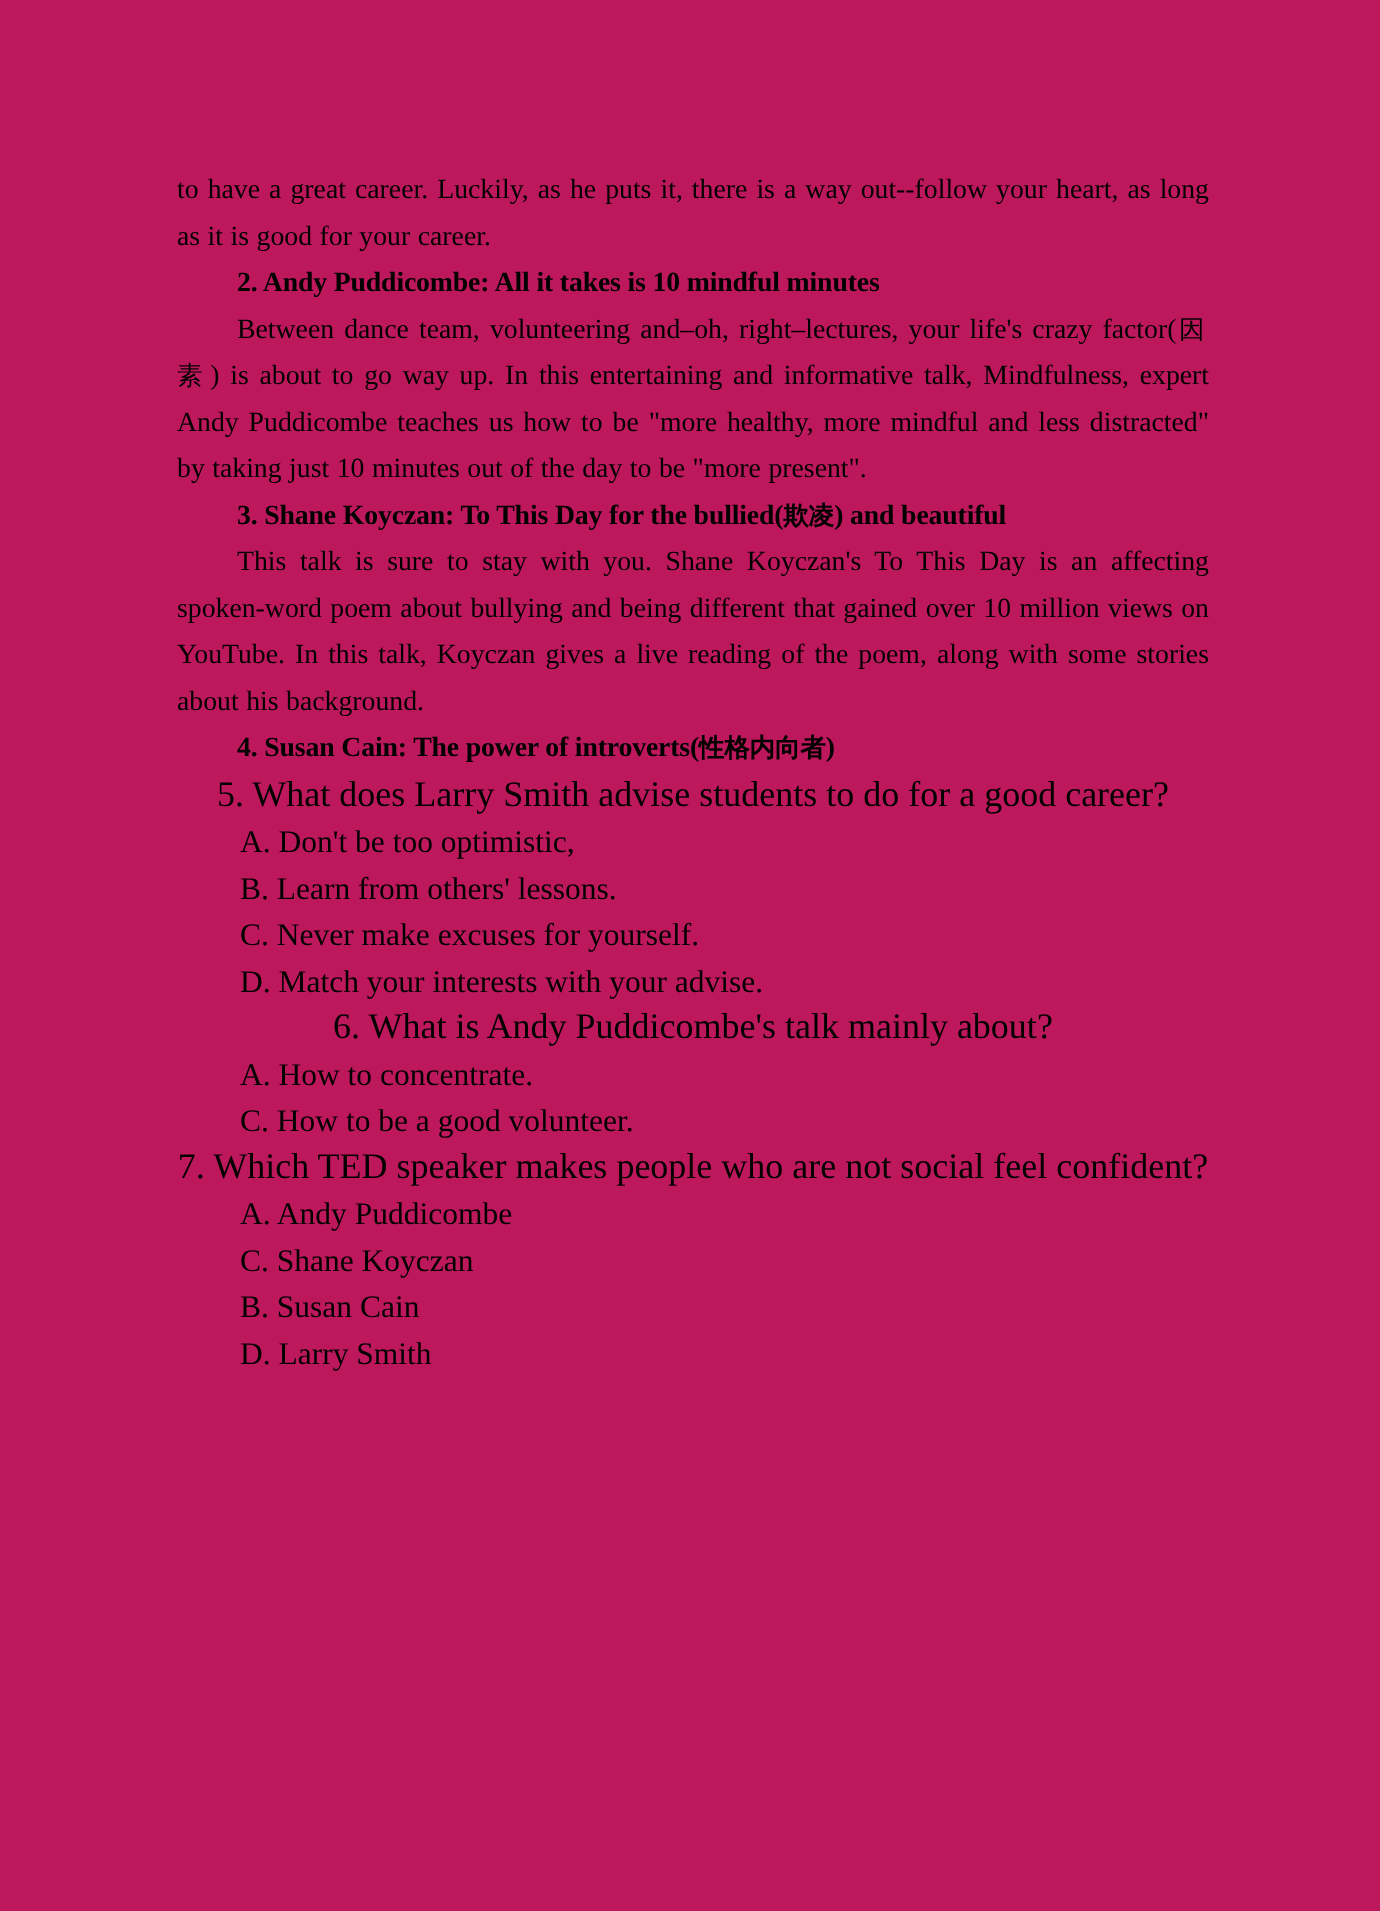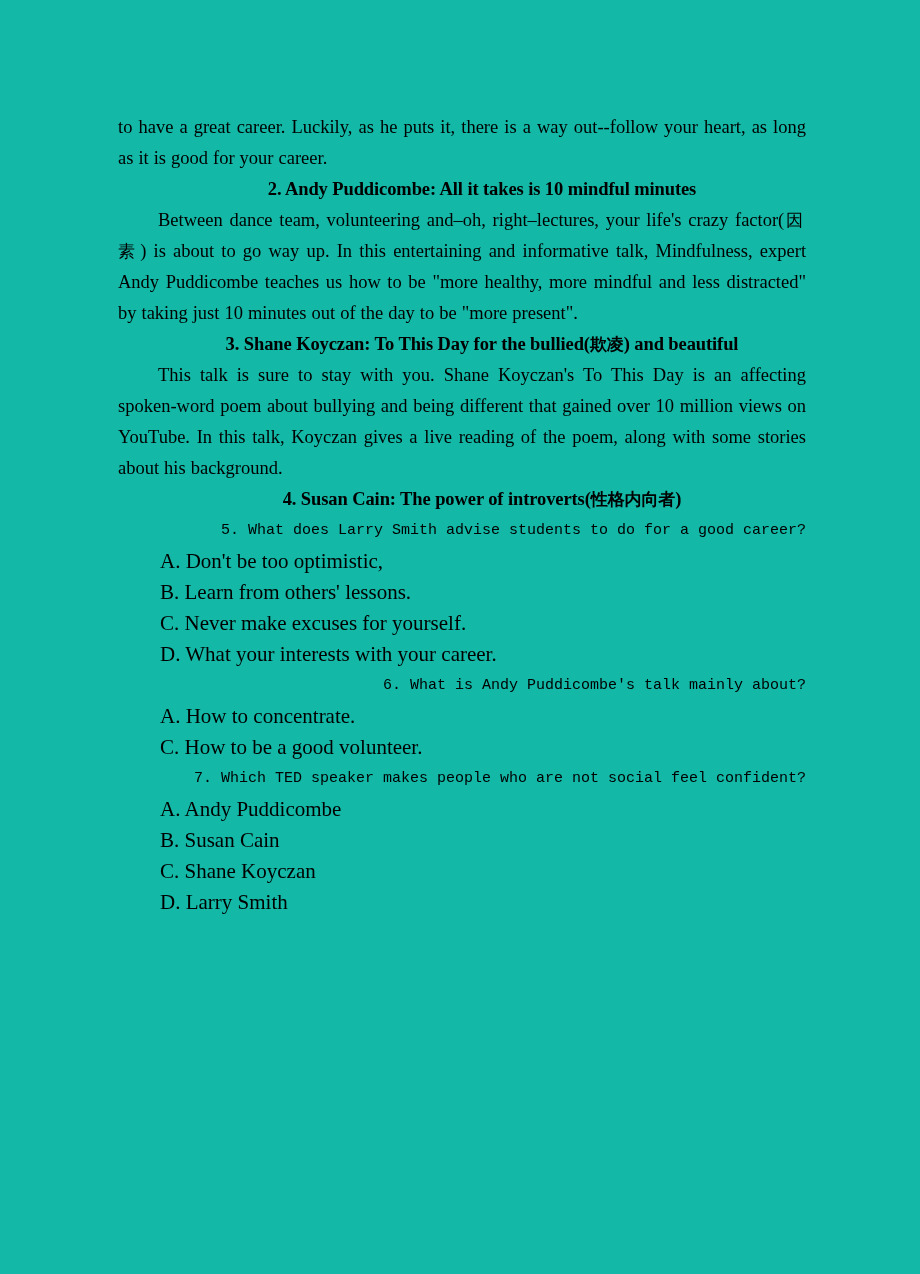--- a/index.html
+++ b/index.html
@@ -4,21 +4,21 @@
 <style>
   html, body {
     margin: 0;
     padding: 0;
     background: #ffffff;
   }
   .page {
     position: relative;
     width: 920px;
     height: 1274px;
-    background: #14b8a6;
+    background: #be185d;
     overflow: hidden;
     font-family: "Liberation Serif", "DejaVu Serif", serif;
     color: #000000;
   }
   .content {
     position: absolute;
     left: 118px;
     top: 112px;
     width: 688px;
   }
@@ -34,29 +34,28 @@
   p.body.indent {
     text-indent: 40px;
   }
   
   p.heading {
     margin: 0;
     font-size: 18.5px;
     line-height: 31px;
     font-weight: bold;
     text-indent: 40px;
-    text-align: center;
+    text-align: left;
     letter-spacing: -0.1px;
   }
   p.question {
     margin: 0;
-    font-size: 15px;
+    font-size: 24px;
     line-height: 31px;
-    text-align: right;
-    font-family: Liberation Mono, monospace;
+    text-align: center;
   }
   p.option {
     margin: 0;
     font-size: 21px;
     line-height: 31px;
     text-align: left;
     padding-left: 42px;
   }
   .italic {
   }
@@ -84,26 +83,26 @@
 
     <p class="body indent">This talk is sure to stay with you. Shane Koyczan's To This Day is an affecting spoken-word poem about bullying and being different that gained over 10 million views on YouTube. In this talk, Koyczan gives a live reading of the poem, along with some stories about his background.</p>
 
     <p class="heading"><span>4. Susan Cain: The power of introverts(</span><span class="cjk">性格内向者</span><span>)</span></p>
 
 
     <p class="question">5. What does Larry Smith advise students to do for a good career?</p>
     <p class="option">A. Don't be too optimistic,</p>
     <p class="option">B. Learn from others' lessons.</p>
     <p class="option">C. Never make excuses for yourself.</p>
-    <p class="option">D. What your interests with your career.</p>
+    <p class="option">D. Match your interests with your advise.</p>
 
     <p class="question">6. What is Andy Puddicombe's talk mainly about?</p>
     <p class="option">A. How to concentrate.</p>
     <p class="option">C. How to be a good volunteer.</p>
 
     <p class="question">7. Which TED speaker makes people who are not social feel confident?</p>
     <p class="option">A. Andy Puddicombe</p>
+    <p class="option">C. Shane Koyczan</p>
     <p class="option">B. Susan Cain</p>
-    <p class="option">C. Shane Koyczan</p>
     <p class="option">D. Larry Smith</p>
 
   </div>
 </div>
 
 </body></html>

